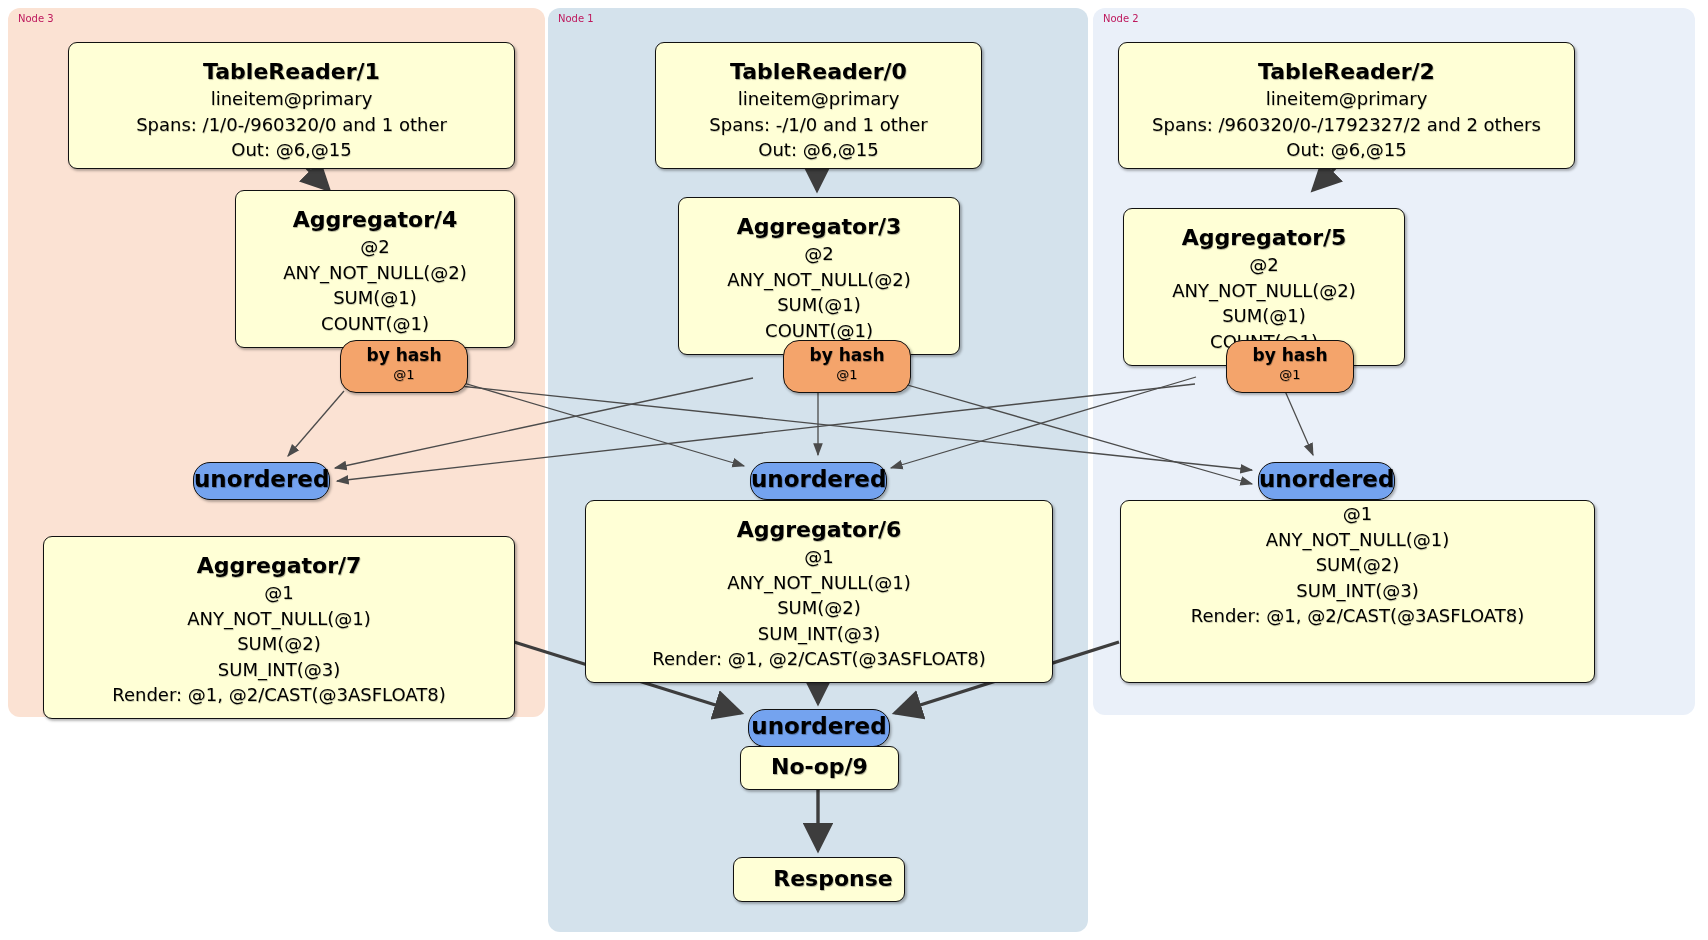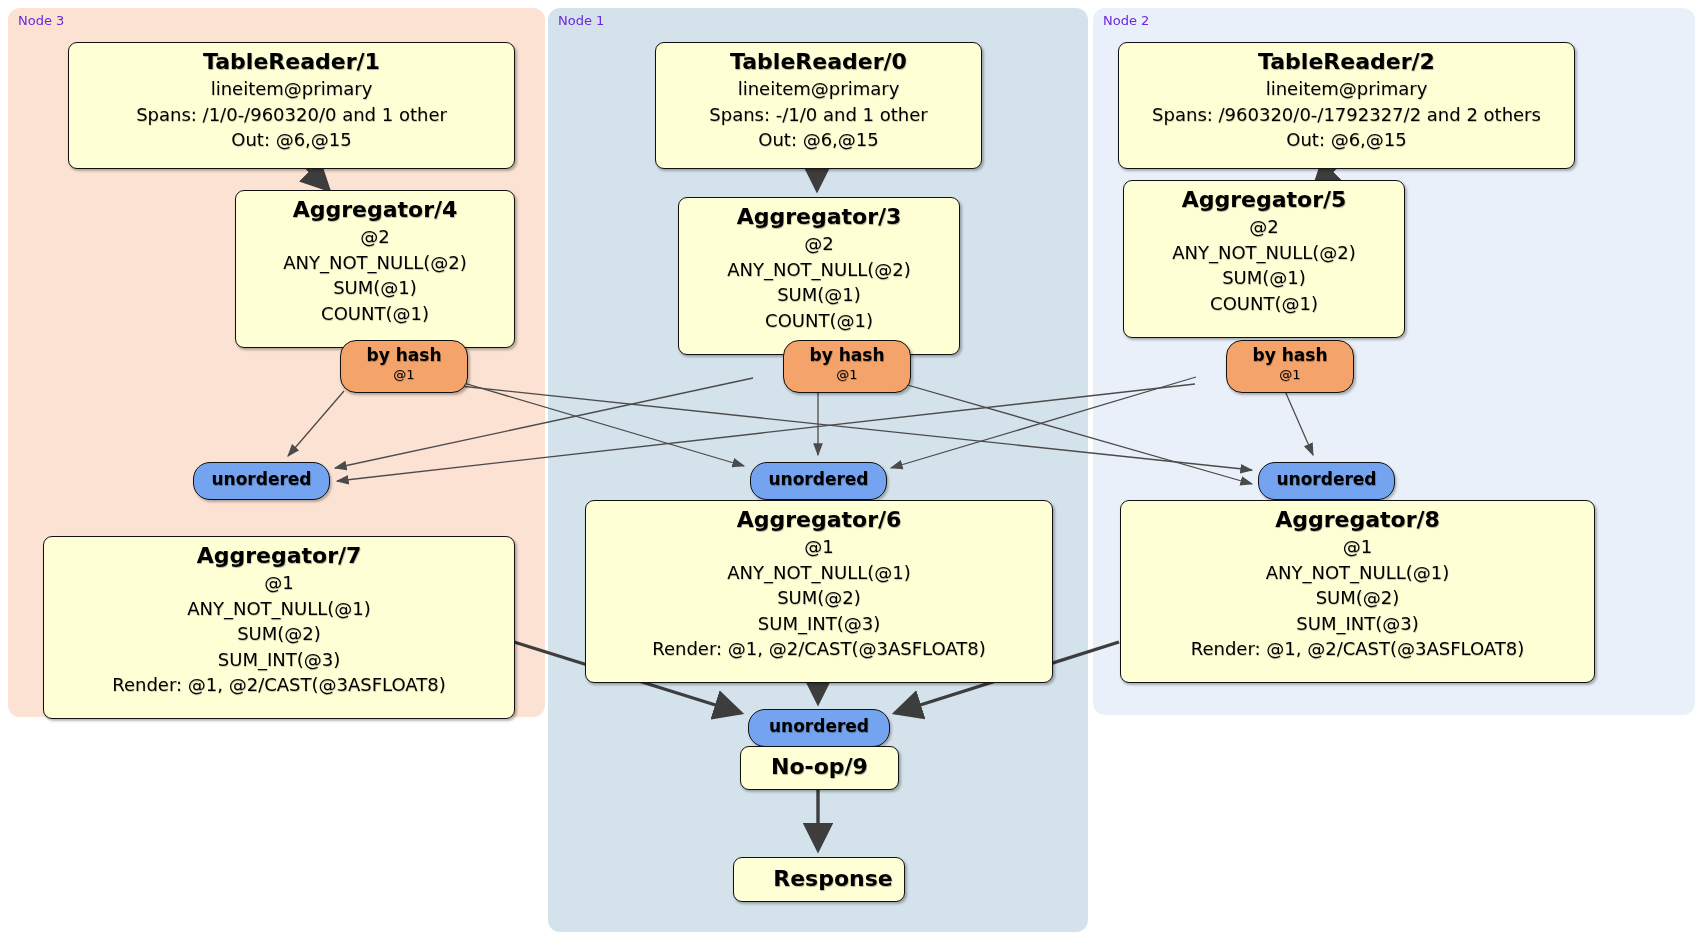--- a/index.html
+++ b/index.html
@@ -1,38 +1,38 @@
 <!DOCTYPE html>
 <html style="--node3-bg: #FBE2D3; --node1-bg: #D4E2EC; --node2-bg: #EAF0F9; --box-bg: #FFFFD6; --router-bg: #F4A46B; --sync-bg: #74A3EF; --edge: #4b4b4b; --edge-thick: #3d3d3d;"><head>
 <meta charset="utf-8">
 <style>
   html,body{margin:0;padding:0;background:#fff;}
   #canvas{position:relative;width:1708px;height:940px;background:#fff;overflow:hidden;
           font-family:"DejaVu Sans","Liberation Sans",sans-serif;color:#000;}
   .region{position:absolute;border-radius:12px;}
-  .region-label{position:absolute;left:10px;top:5px;font-size:13px;color:#6d28d9;}
+  .region-label{position:absolute;left:10px;top:5px;font-size:10px;color:#be185d;}
   #region-node1{left:548px;top:8px;width:540px;height:924px;background:var(--node1-bg,#D4E2EC);}
   #region-node3{left:8px;top:8px;width:537px;height:709px;background:var(--node3-bg,#FBE2D3);}
   #region-node2{left:1093px;top:8px;width:602px;height:707px;background:var(--node2-bg,#EAF0F9);}
   #edges{position:absolute;left:0;top:0;width:1708px;height:940px;pointer-events:none;}
   .thin{stroke:var(--edge,#4b4b4b);stroke-width:1.3;fill:none;}
   .thick{stroke:var(--edge-thick,#3d3d3d);stroke-width:3.4;fill:none;}
   .box{position:absolute;background:var(--box-bg,#FFFFD6);border:1.6px solid #111;border-radius:9px;
        text-align:center;box-shadow:1.5px 2px 2.5px rgba(0,0,0,0.28);}
-  .box .title{font-weight:bold;font-size:22px;line-height:28px;padding-top:5px;
+  .box .title{font-weight:bold;font-size:22px;line-height:28px;padding-top:15px;
               text-shadow:0.7px 0.9px 0.8px rgba(0,0,0,0.3);}
   .box .line{font-size:18px;line-height:25.5px;text-shadow:0.5px 0.7px 0.7px rgba(0,0,0,0.22);}
   .box.small .title{line-height:31px;padding-top:0;}
   .router{position:absolute;background:var(--router-bg,#F4A46B);border:1.6px solid #111;border-radius:16px;
           text-align:center;box-shadow:1.5px 2px 2.5px rgba(0,0,0,0.28);margin-left:28px;}
   .router .rlabel{font-weight:bold;font-size:17px;line-height:21px;padding-top:4px;
                   text-shadow:0.6px 0.8px 0.7px rgba(0,0,0,0.3);}
   .router .rdetail{font-size:13px;line-height:17px;text-shadow:0.5px 0.6px 0.6px rgba(0,0,0,0.22);}
   .sync{position:absolute;background:var(--sync-bg,#74A3EF);border:1.6px solid #111;border-radius:17px;
-        text-align:center;font-weight:bold;font-size:17px;line-height:33px;
+        text-align:center;font-weight:bold;font-size:23px;line-height:33px;
         box-shadow:1.5px 2px 2.5px rgba(0,0,0,0.28);text-shadow:0.6px 0.8px 0.7px rgba(0,0,0,0.3);}
 </style>
 </head>
 <body>
 
 <div id="canvas">
 
   <div class="region" id="region-node1">
     <span class="region-label">Node 1</span>
   </div>
@@ -98,21 +98,21 @@
     <div class="line">SUM(@1)</div>
     <div class="line">COUNT(@1)</div>
   </div>
   <div class="box" style="left:678px;top:197px;width:280px;height:156px;">
     <div class="title">Aggregator/3</div>
     <div class="line">@2</div>
     <div class="line">ANY_NOT_NULL(@2)</div>
     <div class="line">SUM(@1)</div>
     <div class="line">COUNT(@1)</div>
   </div>
-  <div class="box" style="left:1123px;top:180px;width:280px;height:156px;">
+  <div class="box" style="left:1123px;top:208px;width:280px;height:156px;">
     <div class="title">Aggregator/5</div>
     <div class="line">@2</div>
     <div class="line">ANY_NOT_NULL(@2)</div>
     <div class="line">SUM(@1)</div>
     <div class="line">COUNT(@1)</div>
   </div>
 
   <div class="router" style="left:312px;top:340px;width:126px;height:51px;">
     <div class="rlabel">by hash</div>
     <div class="rdetail">@1</div>
@@ -140,21 +140,20 @@
   </div>
   <div class="box" style="left:585px;top:500px;width:466px;height:181px;">
     <div class="title">Aggregator/6</div>
     <div class="line">@1</div>
     <div class="line">ANY_NOT_NULL(@1)</div>
     <div class="line">SUM(@2)</div>
     <div class="line">SUM_INT(@3)</div>
     <div class="line">Render: @1, @2/CAST(@3ASFLOAT8)</div>
   </div>
   <div class="box" style="left:1120px;top:500px;width:473px;height:181px;">
-    <div class="title">Aggregator/8</div>
     <div class="line">@1</div>
     <div class="line">ANY_NOT_NULL(@1)</div>
     <div class="line">SUM(@2)</div>
     <div class="line">SUM_INT(@3)</div>
     <div class="line">Render: @1, @2/CAST(@3ASFLOAT8)</div>
   </div>
 
   <div class="sync" style="left:748px;top:709px;width:140px;height:36px;">unordered</div>
   <div class="box small" style="left:740px;top:746px;width:157px;height:42px;">
     <div class="title" style="line-height:40px;">No-op/9</div>

